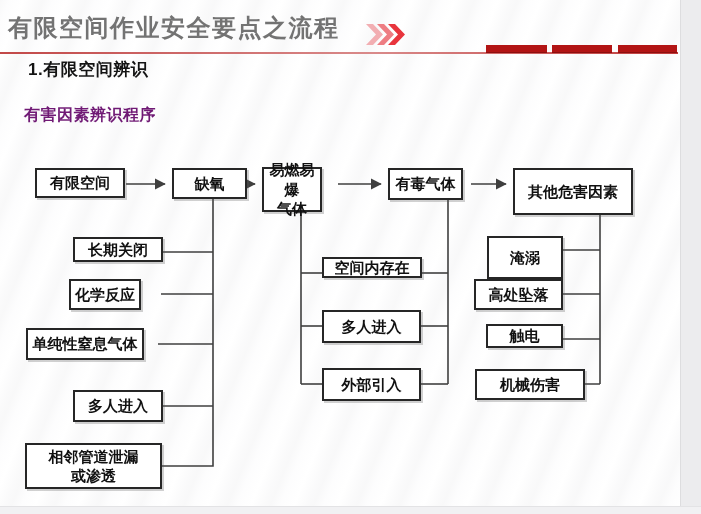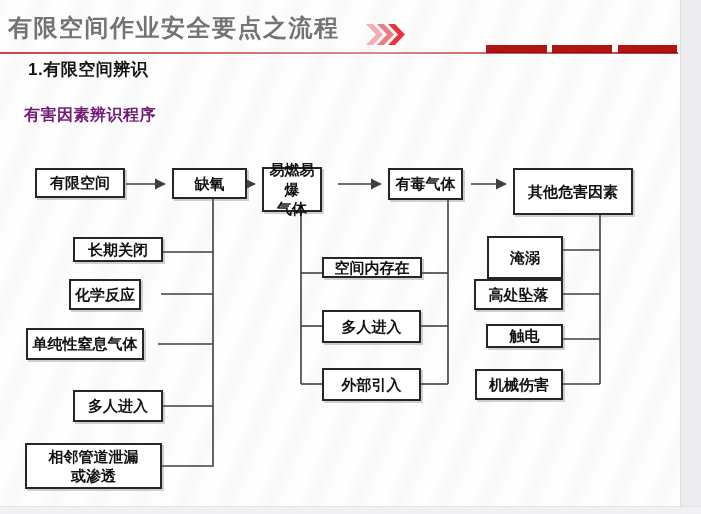--- a/index.html
+++ b/index.html
@@ -134,13 +134,13 @@
 <div class="fbox" style="left:25px;top:443px;width:137px;height:46px">相邻管道泄漏
 或渗透</div>
 
 <div class="fbox" style="left:322px;top:257px;width:100px;height:21px">空间内存在</div>
 <div class="fbox" style="left:322px;top:310px;width:99px;height:33px">多人进入</div>
 <div class="fbox" style="left:322px;top:368px;width:99px;height:33px">外部引入</div>
 
 <div class="fbox" style="left:487px;top:236px;width:76px;height:43px">淹溺</div>
 <div class="fbox" style="left:474px;top:279px;width:89px;height:31px">高处坠落</div>
 <div class="fbox" style="left:486px;top:324px;width:77px;height:24px">触电</div>
-<div class="fbox" style="left:475px;top:369px;width:88px;height:31px">机械伤害</div>
+<div class="fbox" style="left:475px;top:369px;width:110px;height:31px">机械伤害</div>
 
 </body></html>

